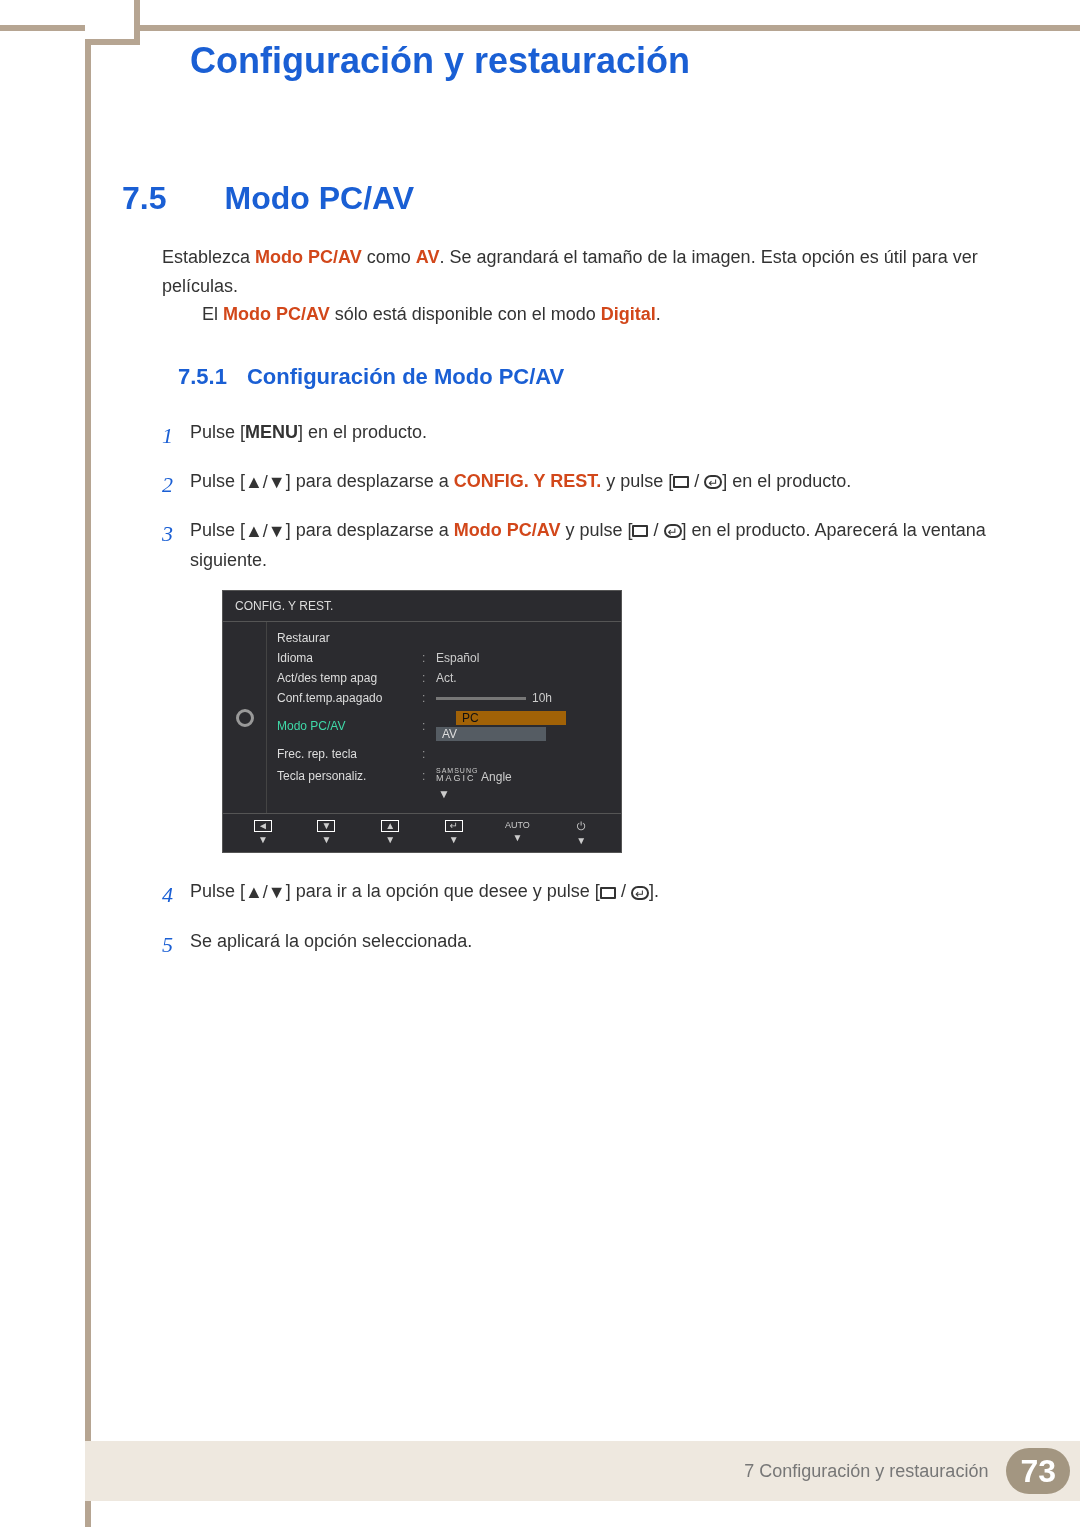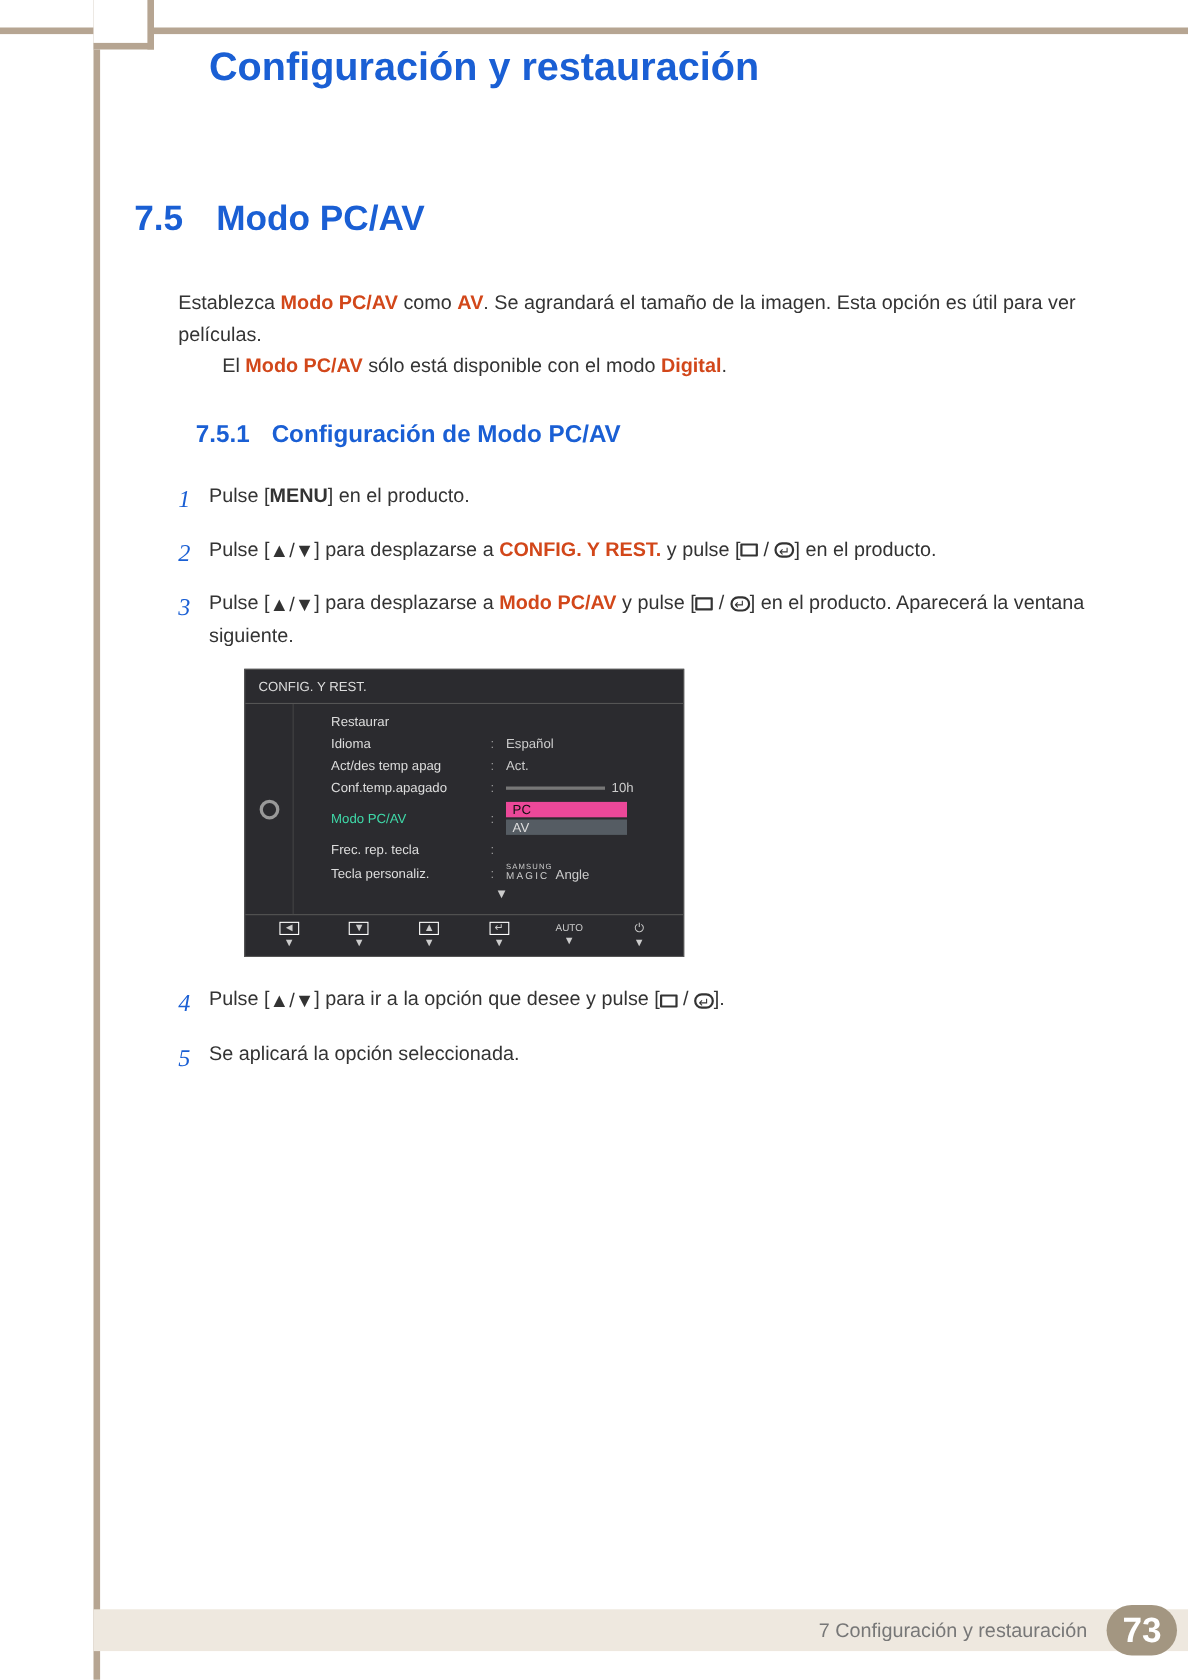--- a/index.html
+++ b/index.html
@@ -47,21 +47,22 @@
   }
   .content {
     position: absolute;
     top: 180px;
     left: 122px;
     right: 80px;
   }
   .section-head {
     display: flex;
     align-items: flex-start;
-    margin-bottom: 44px;
+    margin-bottom: 26px;
+    gap: 28px;
   }
   .section-num {
     font-size: 32px;
     font-weight: bold;
     color: #1a5fd4;
     margin-right: 30px;
   }
   .section-title {
     font-size: 32px;
     font-weight: bold;
@@ -158,21 +159,20 @@
     color: #ddd;
     font-size: 12px;
   }
   .osd-title {
     padding: 8px 12px;
     border-bottom: 1px solid #555;
     font-size: 12px;
   }
   .osd-body {
     display: flex;
-    gap: 24px;
   }
   .osd-left {
     width: 44px;
     display: flex;
     align-items: center;
     justify-content: center;
     border-right: 1px solid #444;
   }
   .osd-gear {
     width: 18px;
@@ -192,25 +192,26 @@
     display: flex;
     align-items: center;
     padding: 3px 0;
     font-size: 12px;
   }
   .osd-label { width: 145px; }
   .osd-colon { width: 14px; color: #999; }
   .osd-value { flex: 1; color: #ccc; }
   .osd-row.highlight .osd-label { color: #3fd9a8; }
   .osd-pc {
-    background: #ec4899;
+    background: #a16207;
     color: #111;
     padding: 0 6px;
     display: inline-block;
     width: 110px;
+    margin-left: 20px;
   }
   .osd-av {
     background: #555c63;
     color: #ddd;
     padding: 0 6px;
     display: inline-block;
     width: 110px;
     margin-top: 2px;
   }
   .osd-slider {
@@ -255,21 +256,21 @@
     font-size: 10px;
     line-height: 1;
   }
   .osd-ficon .bot-glyph { font-size: 10px; }
   
   .footer-bar {
     position: absolute;
     bottom: 26px;
     left: 85px;
     right: 0;
-    height: 38px;
+    height: 60px;
     background: #eee8df;
     display: flex;
     align-items: center;
     justify-content: flex-end;
     padding-right: 10px;
   }
   .footer-text {
     font-size: 18px;
     color: #777;
     margin-right: 18px;

